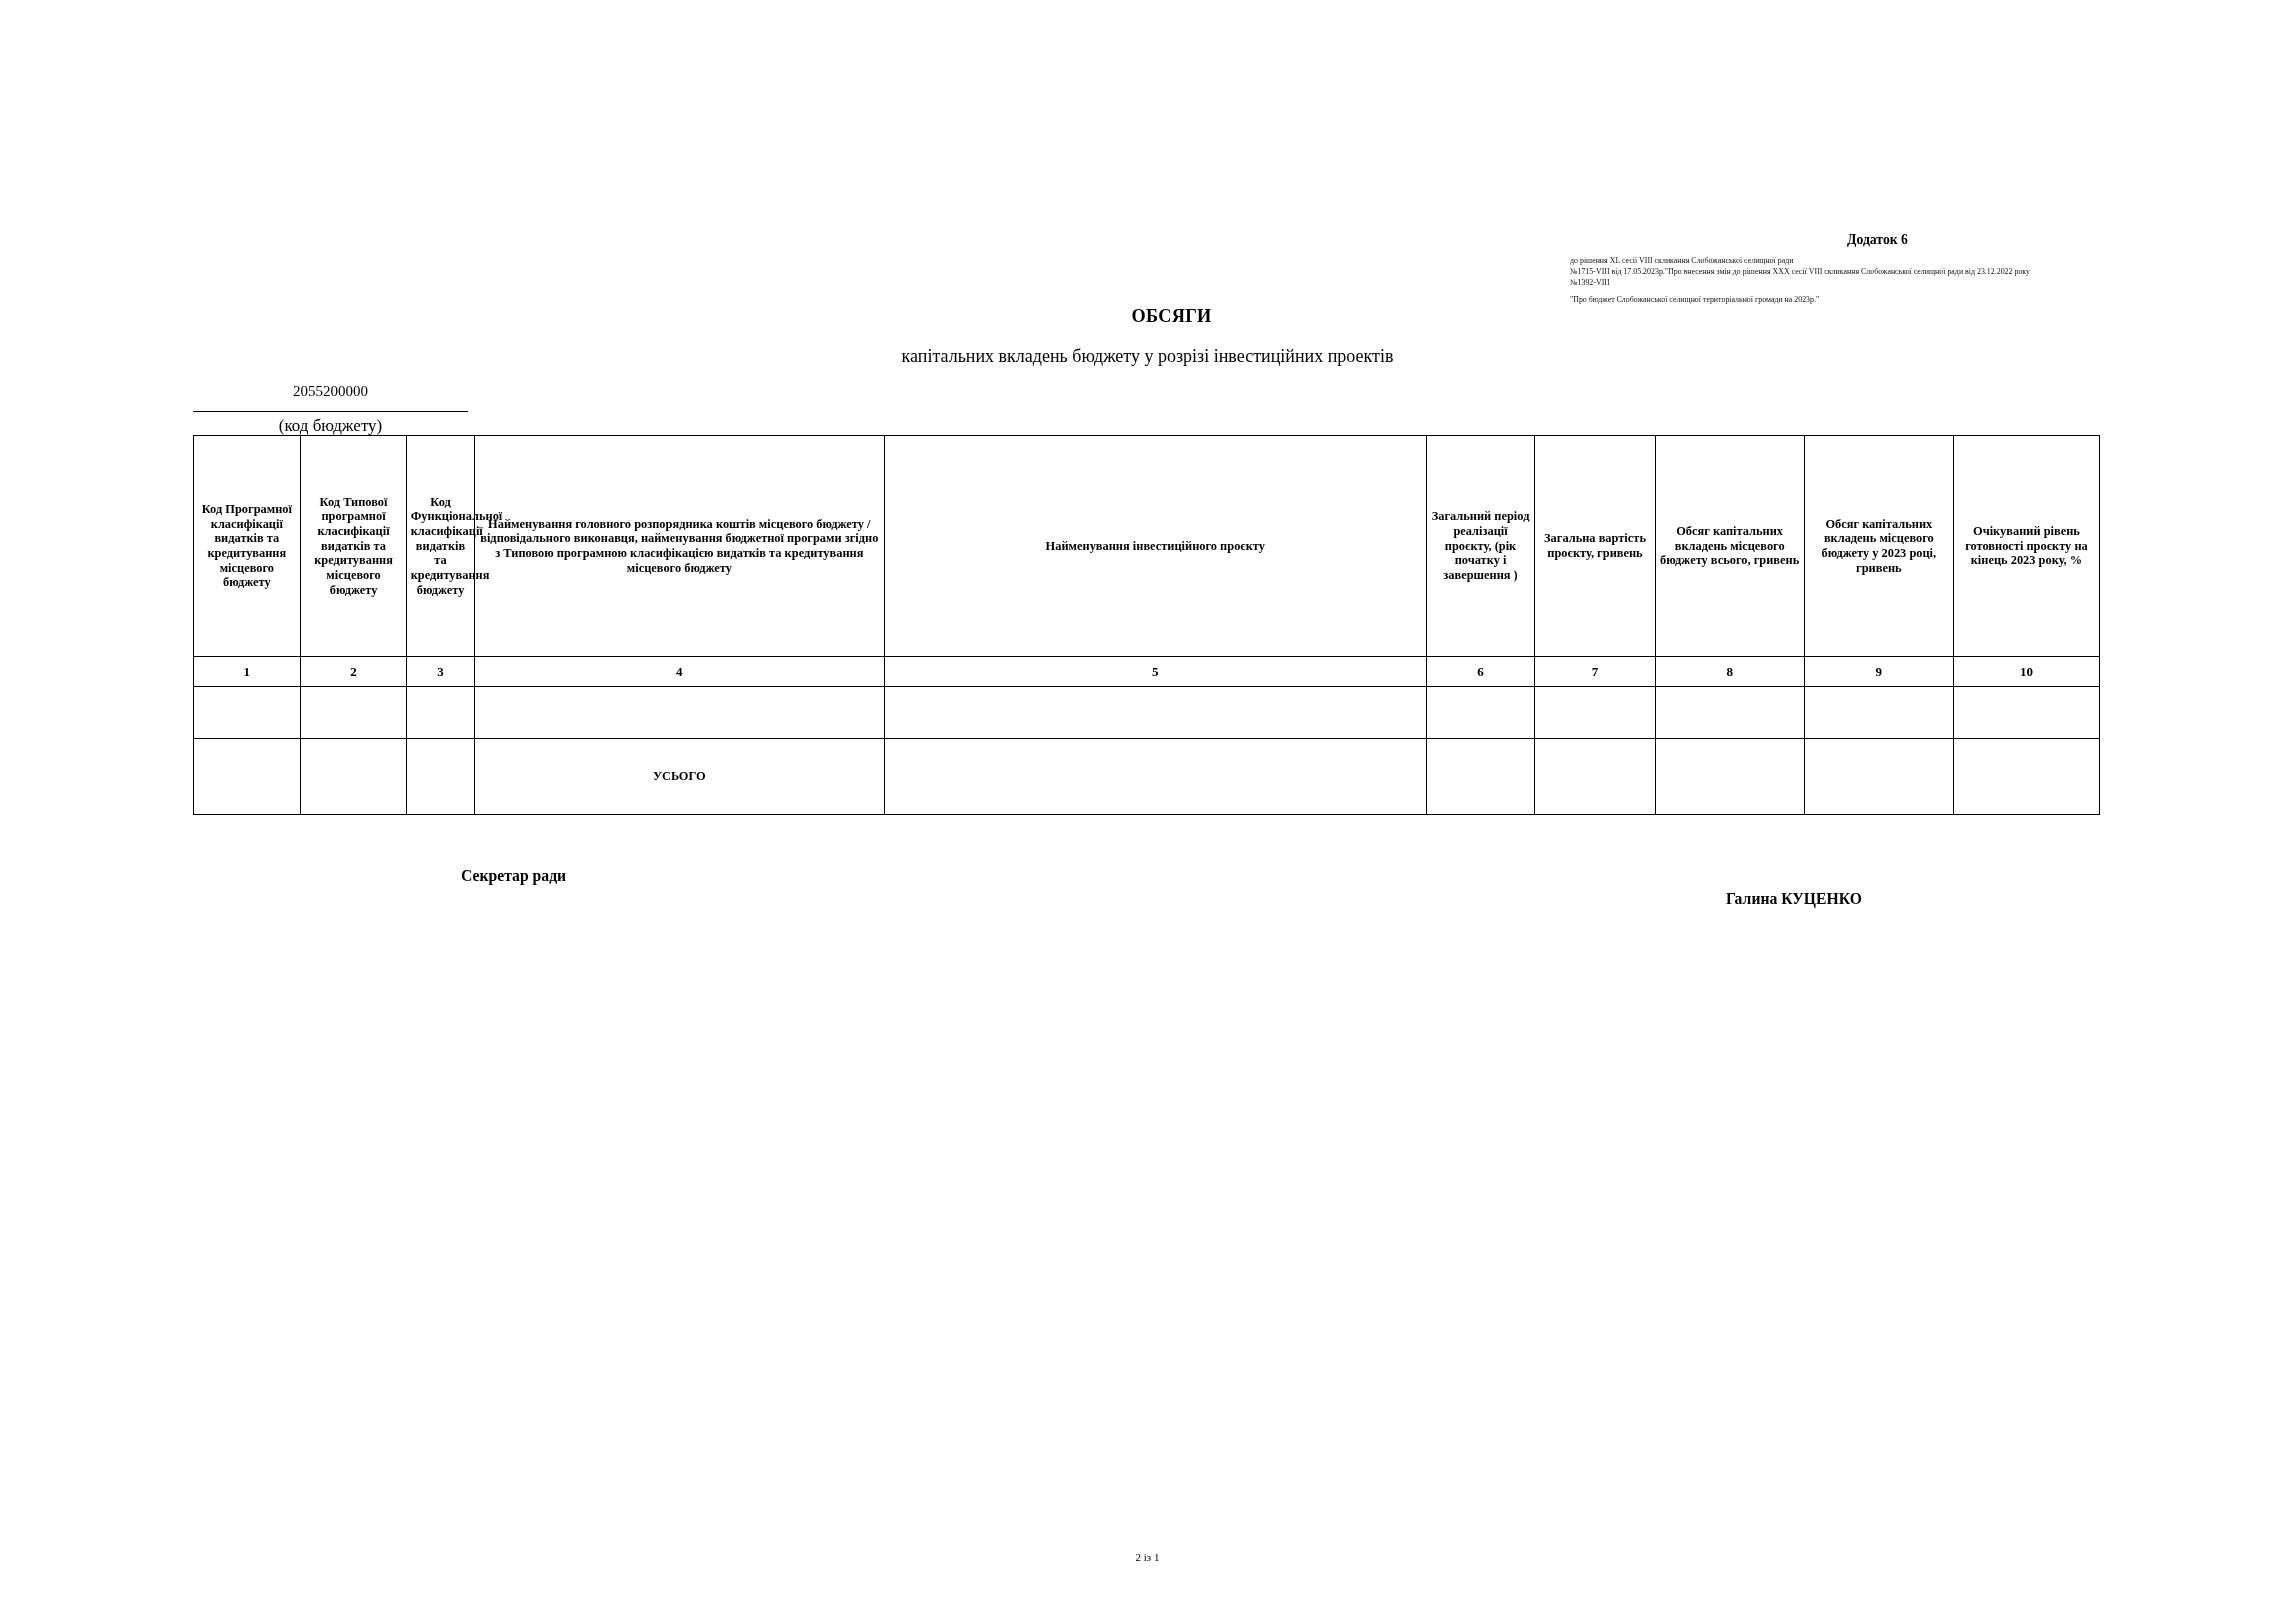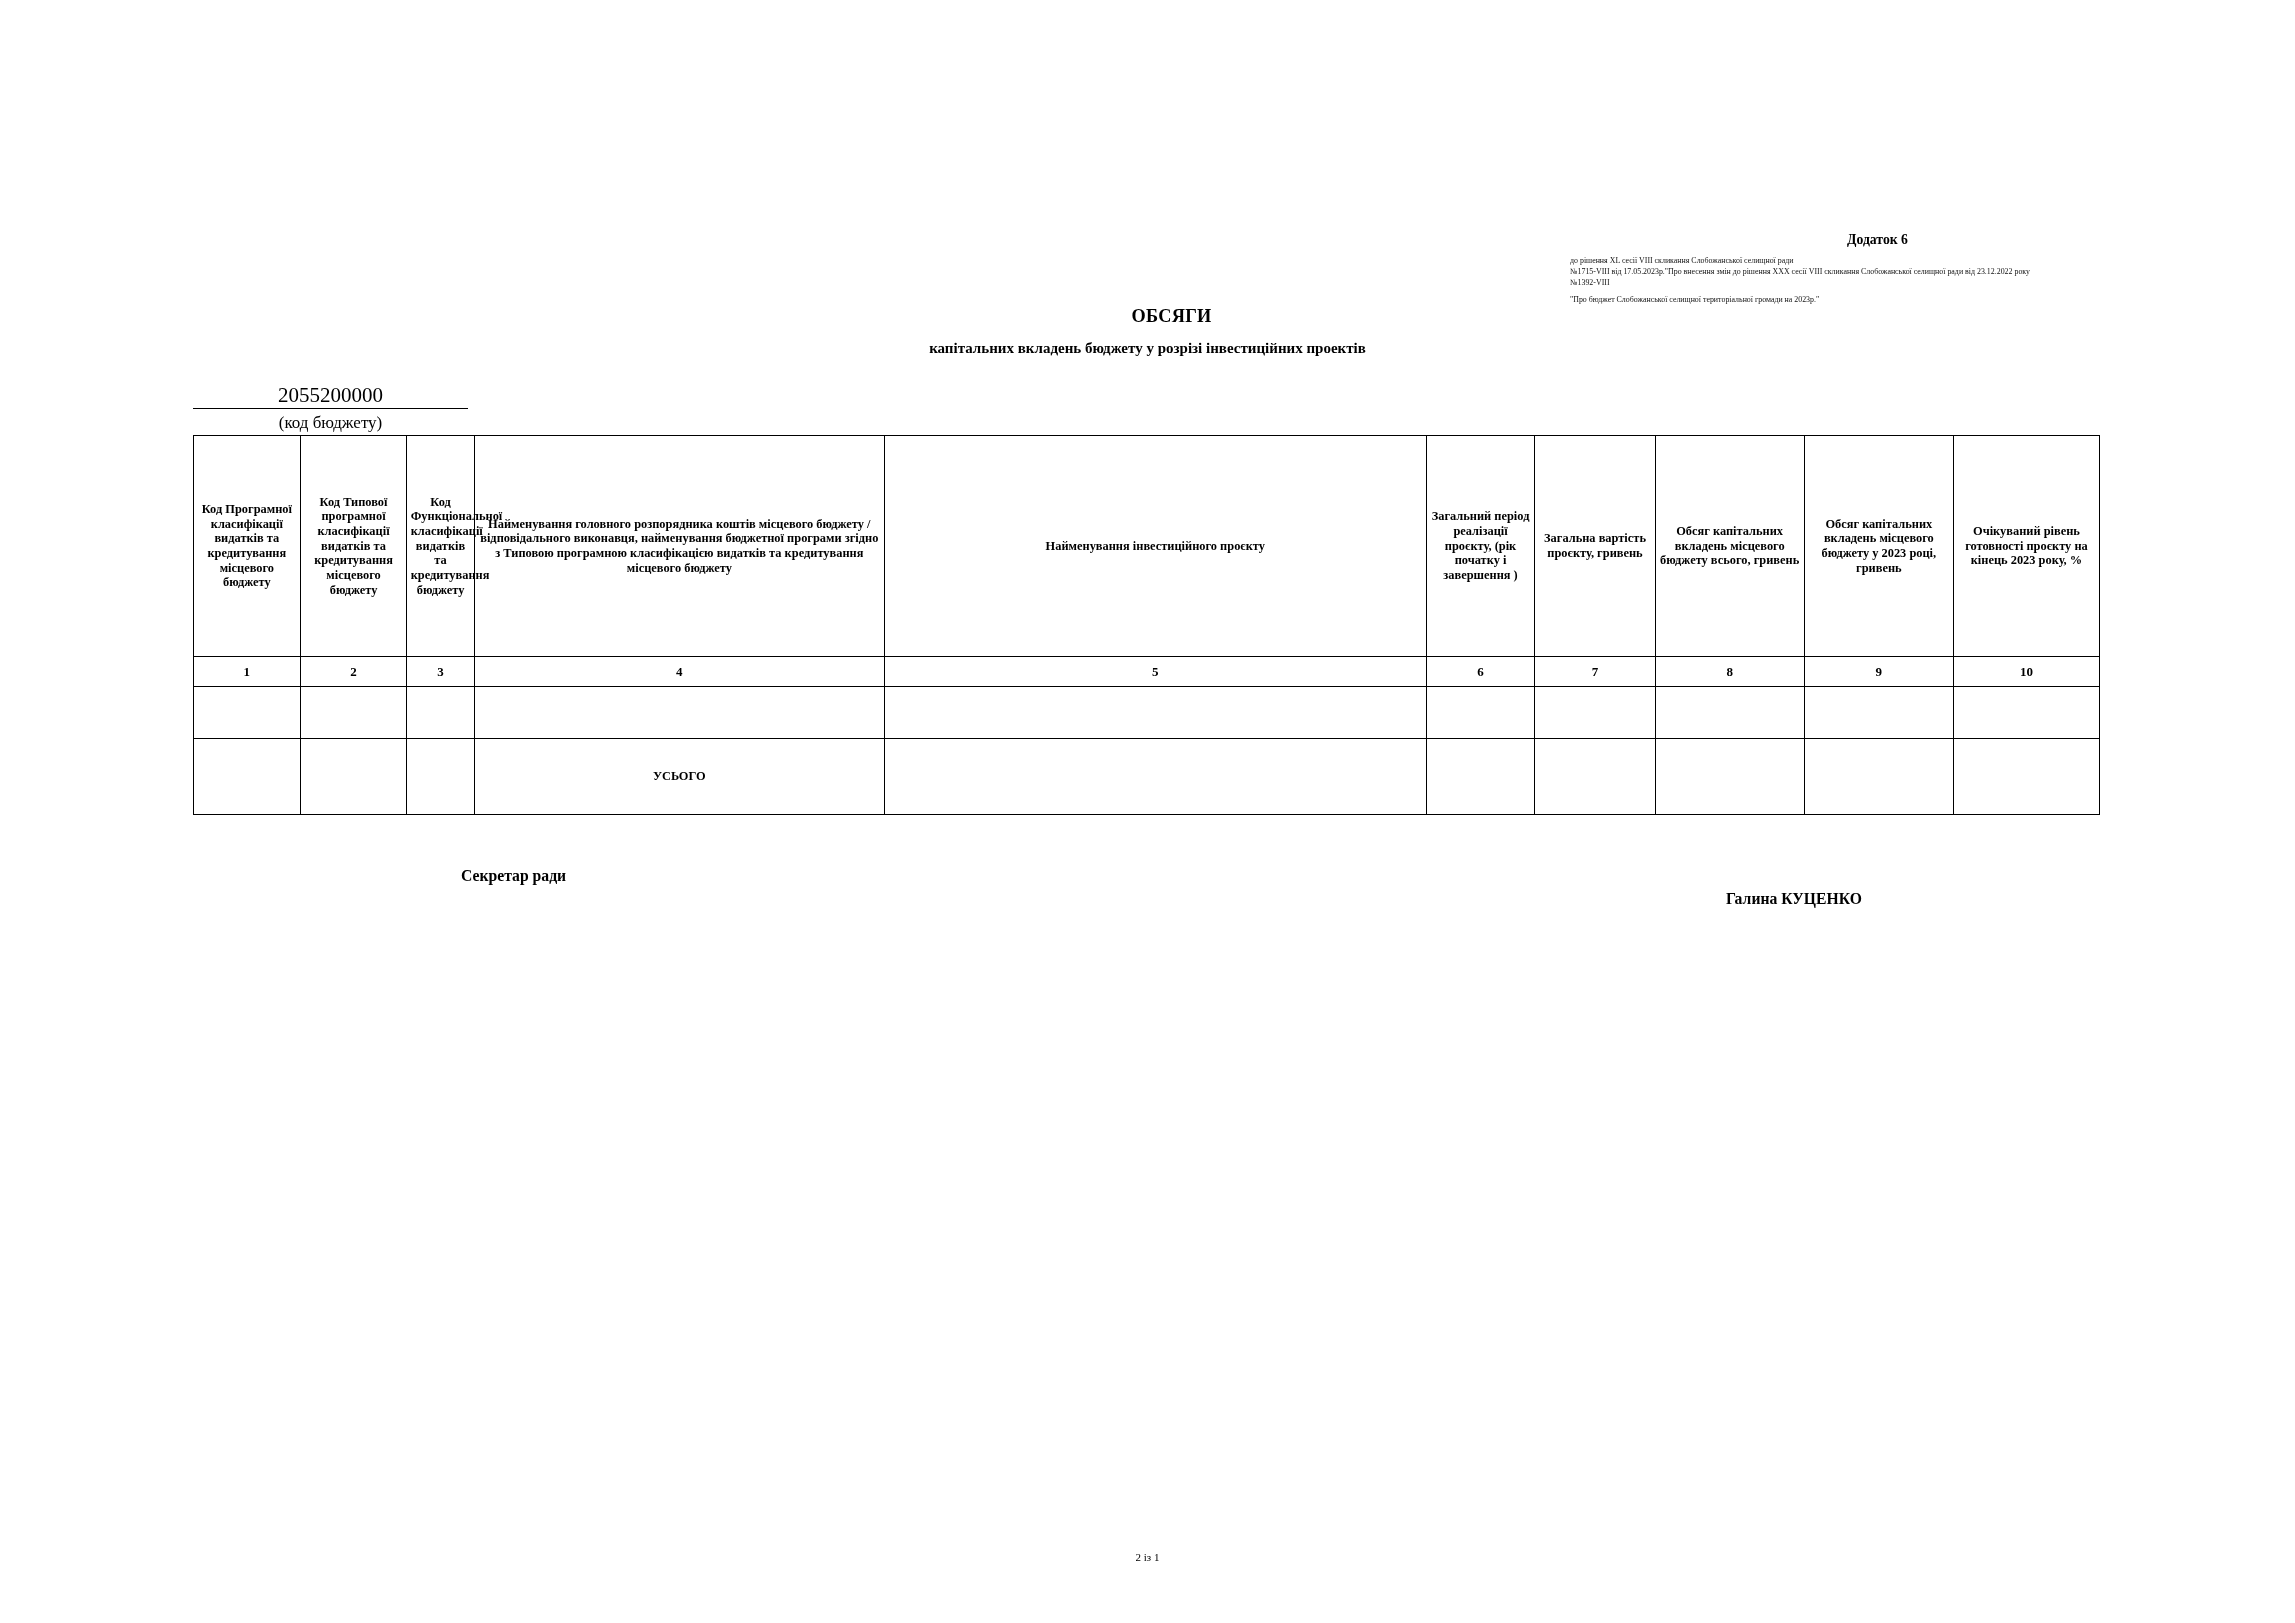--- a/index.html
+++ b/index.html
@@ -55,41 +55,41 @@
     width: 2295px;
     text-align: center;
   }
   .doc-title .t1 {
     font-size: 18.3px;
     font-weight: bold;
     letter-spacing: 0.3px;
     padding-left: 48px;
   }
   .doc-title .t2 {
-    font-size: 15px;
-    font-weight: bold;
-    margin-top: 13px;
+    font-size: 18px;
+    font-weight: normal;
+    margin-top: 19px;
   }
   .doc-title .t3 {
     font-size: 15.7px;
     font-weight: bold;
     margin-top: 5.2px;
   }
 
   
   .budget-code-wrap {
     position: absolute;
     left: 193px;
     top: 383px;
     width: 275px;
     text-align: center;
   }
   .budget-code {
-    font-size: 21px;
-    padding-bottom: 0;
+    font-size: 15px;
+    padding-bottom: 11px;
     border-bottom: 1.3px solid #000;
     display: block;
   }
   .budget-code-label {
     font-size: 17px;
     margin-top: 3.9px;
     display: block;
   }
 
   

